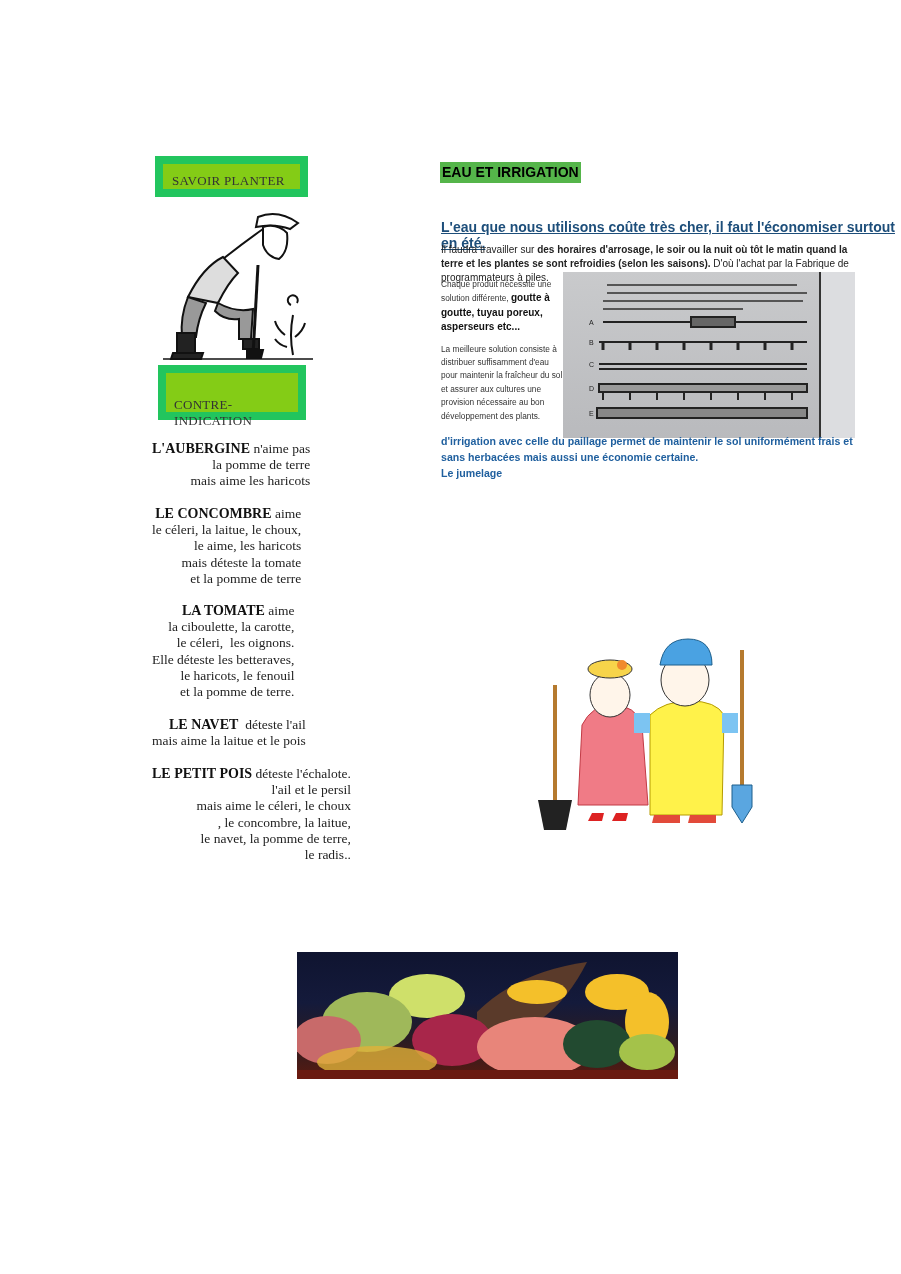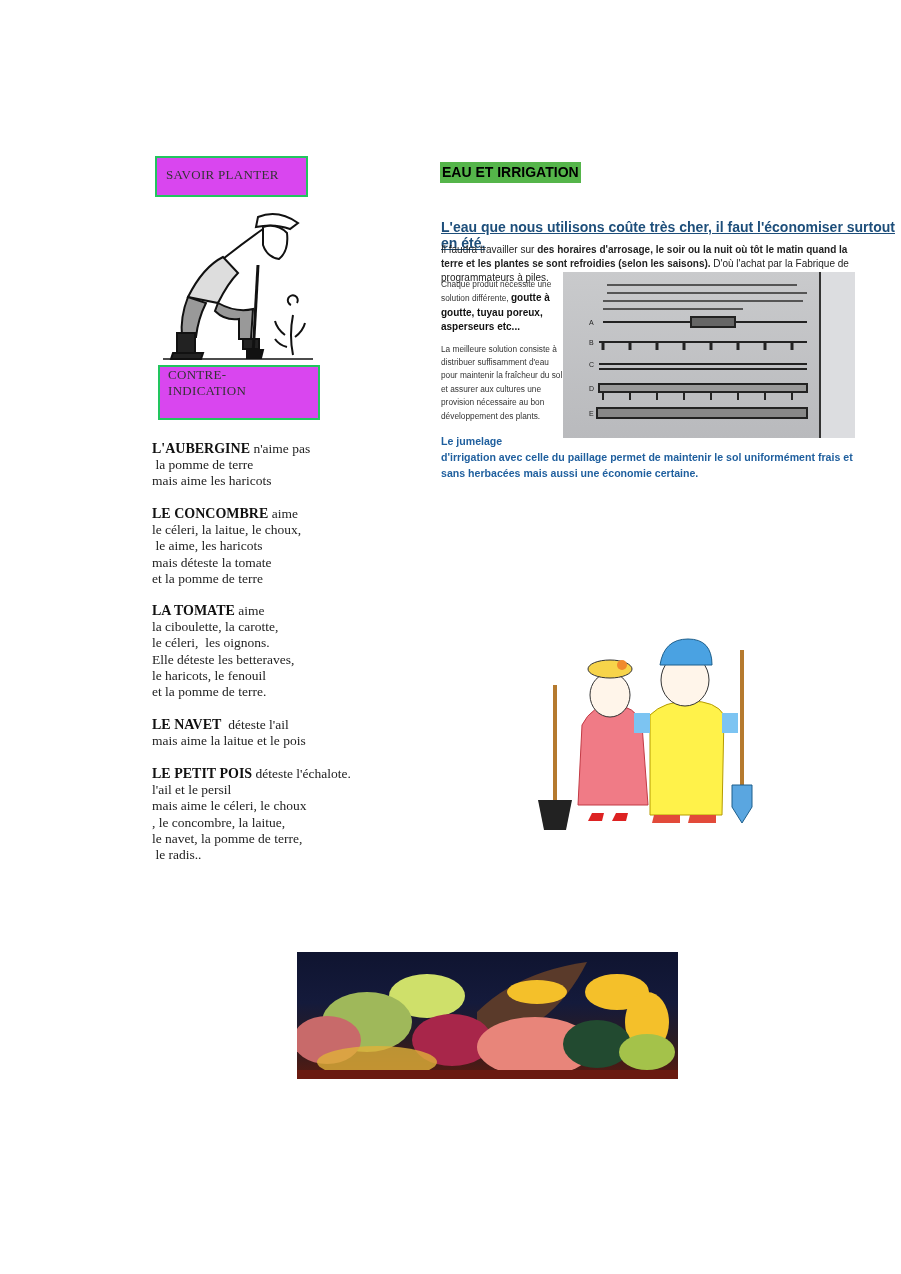--- a/index.html
+++ b/index.html
@@ -1,22 +1,22 @@
 <!DOCTYPE html>
 <html><head>
 <meta charset="utf-8">
 <style>
   html,body{margin:0;padding:0;background:#ffffff;}
   body{width:901px;height:1274px;position:relative;overflow:hidden;font-family:"Liberation Serif",serif;color:#111;}
   .abs{position:absolute;}
-  .green-box{position:absolute;border:2px solid #22c55e;box-sizing:border-box;background:#d946ef;
+  .green-box{position:absolute;border:8px solid #22c55e;box-sizing:border-box;background:#84cc16;
     font-family:"Liberation Serif",serif;color:#333;font-size:13px;letter-spacing:0.3px;}
   #box1{left:155px;top:156px;width:153px;height:41px;padding:9px 0 0 9px;}
-  #box2{left:158px;top:365px;width:162px;height:55px;padding:0 0 0 8px;line-height:16px;}
-  .veg-block{position:absolute;left:152px;font-size:13.5px;line-height:16.2px;color:#222;white-space:pre;}
+  #box2{left:158px;top:365px;width:148px;height:55px;padding:24px 0 0 8px;line-height:16px;}
+  .veg-block{position:absolute;left:152px;font-size:13.5px;line-height:16.2px;color:#222;white-space:pre;text-align:right;}
   .veg-block b{font-size:14px;color:#111;}
   .sans{font-family:"Liberation Sans",sans-serif;}
   #eau-title{left:440px;top:162px;background:#55b54a;color:#000000;font-weight:bold;font-size:14px;padding:2px 2px 3px 2px;}
   #eau-sub{left:441px;top:219px;color:#1d4e7a;font-weight:bold;font-size:14px;text-decoration:underline;}
   #eau-para{left:441px;top:243px;width:420px;font-size:10px;line-height:14px;color:#222;}
   #eau-para b{font-weight:bold;}
   #sol-text{left:441px;top:278px;width:122px;font-size:8.3px;line-height:13.4px;color:#333;}
   #sol-text p{margin:0 0 8px 0;}
   #sol-text b{font-size:10px;color:#111;}
   #jumelage{left:441px;top:433px;width:420px;color:#1f5f9e;font-weight:bold;font-size:10.6px;line-height:16px;}
@@ -136,22 +136,22 @@
       <text x="26" y="53">A</text>
       <text x="26" y="73">B</text>
       <text x="26" y="95">C</text>
       <text x="26" y="119">D</text>
       <text x="26" y="144">E</text>
     </g>
   </svg>
 </div>
 
 <div id="jumelage" class="abs sans">
+  <div>d'irrigation avec celle du paillage permet de maintenir le sol uniformément frais et sans herbacées mais aussi une économie certaine.</div>
   <div>Le jumelage</div>
-  <div>d'irrigation avec celle du paillage permet de maintenir le sol uniformément frais et sans herbacées mais aussi une économie certaine.</div>
 </div>
 
 <div class="abs" style="left:530px;top:625px;width:230px;height:210px;">
   <svg width="230" height="210" viewBox="0 0 230 210">
     <line x1="25" y1="60" x2="25" y2="175" stroke="#b57a2e" stroke-width="4"></line>
     <path d="M8 175 l34 0 l-6 30 l-22 0z" fill="#222"></path>
     <line x1="212" y1="25" x2="212" y2="165" stroke="#b57a2e" stroke-width="4"></line>
     <path d="M202 160 l20 0 l0 22 l-10 16 l-10 -16z" fill="#5aa6e0" stroke="#1d5f8c"></path>
     <path d="M52 100 q10 -20 30 -20 q24 0 30 20 l6 80 l-70 0z" fill="#f07b86" stroke="#c23a45"></path>
     <ellipse cx="80" cy="70" rx="20" ry="22" fill="#fff5ea" stroke="#333"></ellipse>

